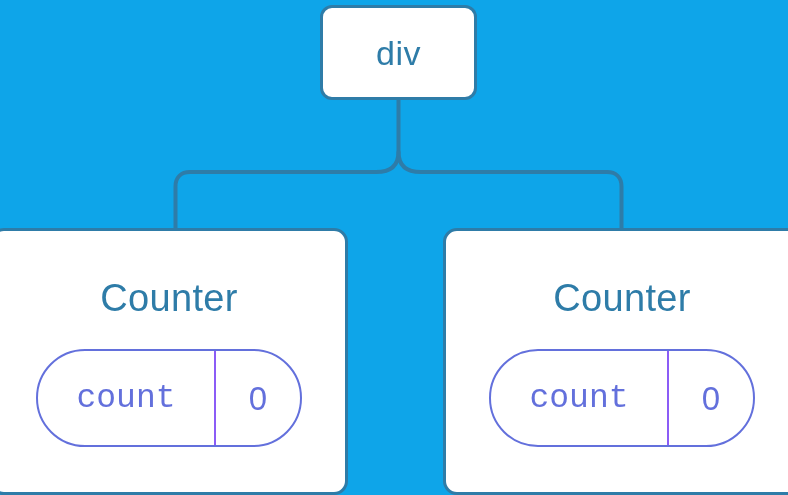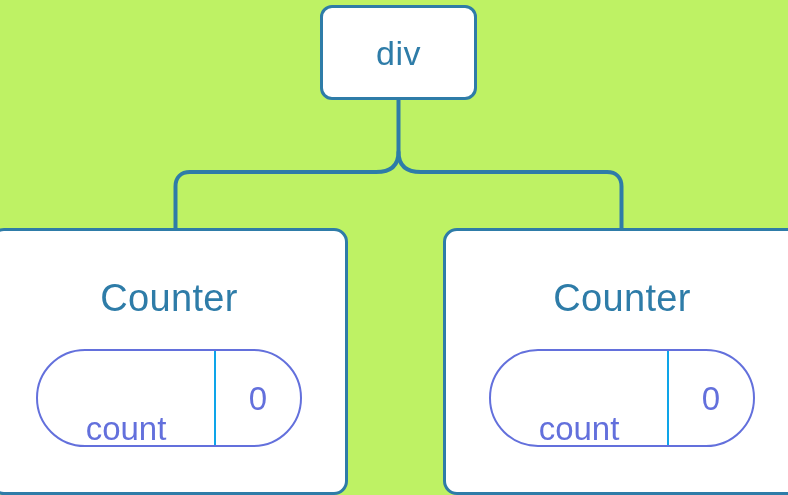--- a/index.html
+++ b/index.html
@@ -9,21 +9,21 @@
   body {
     width: 788px;
     height: 495px;
     overflow: hidden;
     font-family: "Liberation Sans", sans-serif;
   }
   #stage {
     position: relative;
     width: 788px;
     height: 495px;
-    background: #bef264;
+    background: #0ea5e9;
     overflow: hidden;
   }
 
   
   #connector-layer {
     position: absolute;
     left: 0;
     top: 0;
     width: 788px;
     height: 495px;
@@ -89,23 +89,24 @@
     border: 2px solid #6370DC;
     border-radius: 49px;
     box-sizing: border-box;
     display: flex;
     align-items: stretch;
     background: #FFFFFF;
   }
   .pill-key {
     flex: 0 0 176px;
     display: flex;
-    align-items: flex-end;
+    align-items: center;
     justify-content: center;
-    border-right: 2px solid #0ea5e9;
+    border-right: 2px solid #8b5cf6;
+    font-family: Liberation Mono, monospace;
   }
   .pill-value {
     flex: 1 1 auto;
     display: flex;
     align-items: center;
     justify-content: center;
   }
   .pill-text {
     font-size: 33px;
     color: #6370DC;

